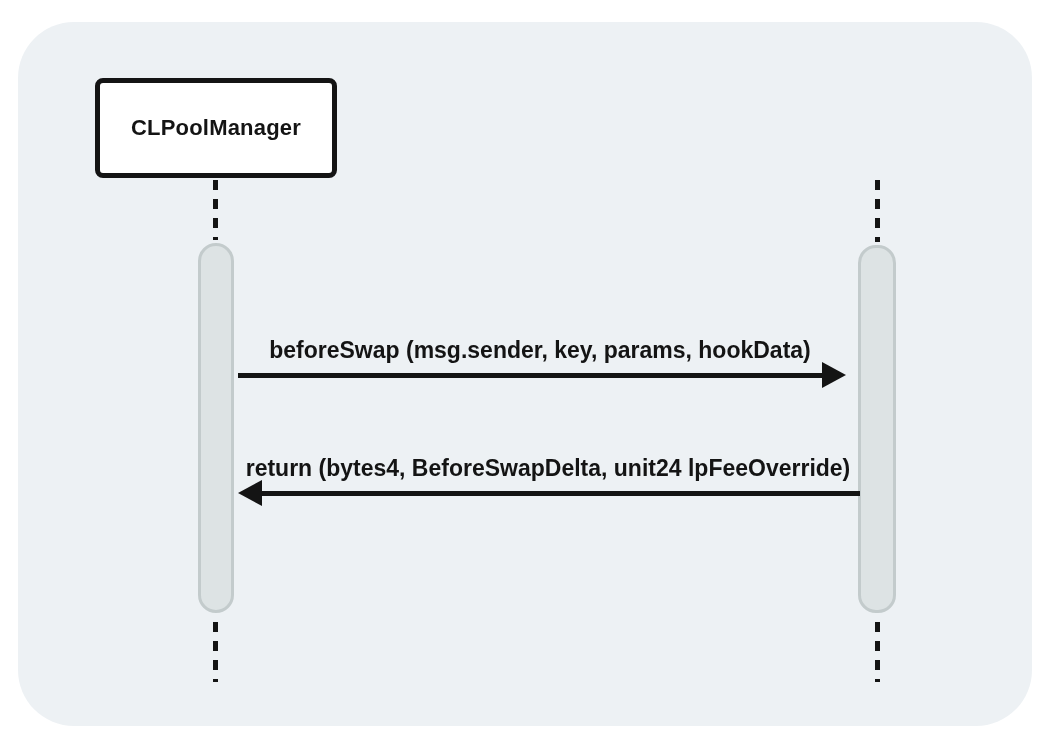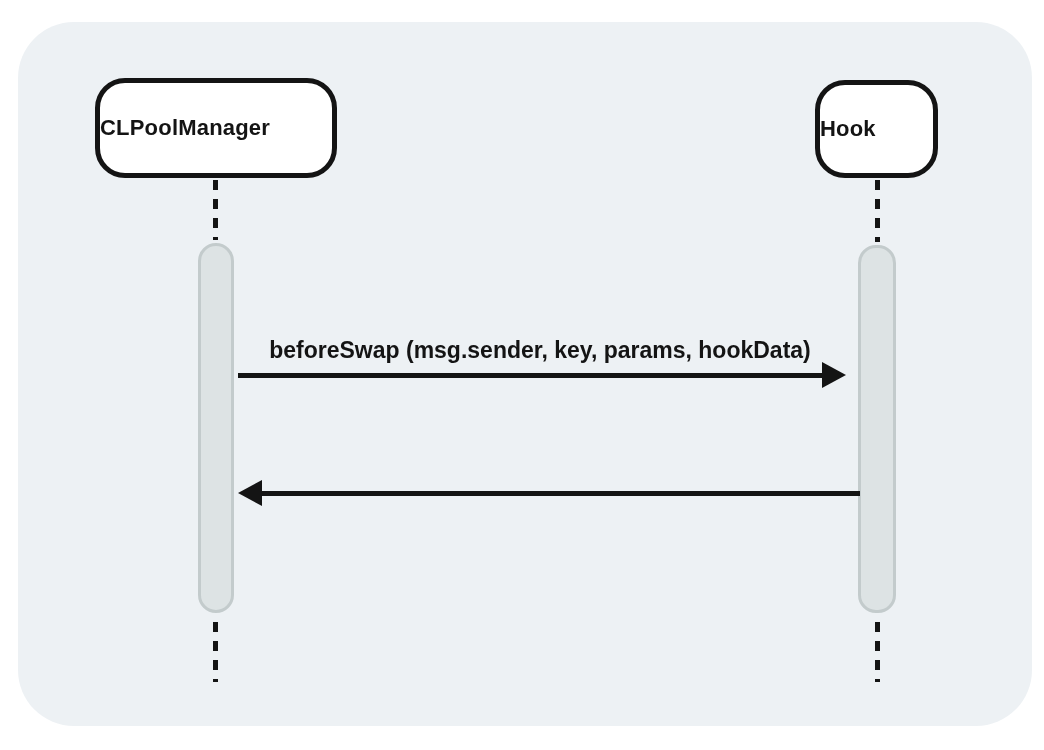--- a/index.html
+++ b/index.html
@@ -22,23 +22,24 @@
     width: 1014px;
     height: 704px;
     background: #edf1f4;
     border-radius: 56px;
   }
   .actor-box {
     position: absolute;
     box-sizing: border-box;
     background: #ffffff;
     border: 5px solid #141414;
-    border-radius: 30px;
+    border-radius: 8px;
     display: flex;
     align-items: center;
+    justify-content: center;
     font-weight: 700;
     font-size: 22px;
     color: #141414;
     letter-spacing: 0.2px;
   }
   .actor-clpoolmanager {
     left: 95px;
     top: 78px;
     width: 242px;
     height: 100px;
@@ -110,31 +111,29 @@
 </style>
 </head>
 <body>
 
 <div class="canvas">
   <div class="card"></div>
 
   <div class="actor-box actor-clpoolmanager">
     <span>CLPoolManager</span>
   </div>
-  <div class="actor-box actor-hook">
-    <span>Hook</span>
-  </div>
 
   <div class="lifeline-dash ll-left-top"></div>
   <div class="lifeline-dash ll-left-bot"></div>
   <div class="lifeline-dash ll-right-top"></div>
   <div class="lifeline-dash ll-right-bot"></div>
 
   <div class="activation-bar act-left"></div>
   <div class="activation-bar act-right"></div>
 
   <div class="msg-label msg1-label">beforeSwap (msg.sender, key, params, hookData)</div>
   <div class="msg-line msg1-line"></div>
   <div class="arrowhead arrowhead-right"></div>
 
+  <div class="msg-label msg2-label">return (bytes4, BeforeSwapDelta, unit24 lpFeeOverride)</div>
   <div class="msg-line msg2-line"></div>
   <div class="arrowhead arrowhead-left"></div>
 </div>
 
 </body></html>

